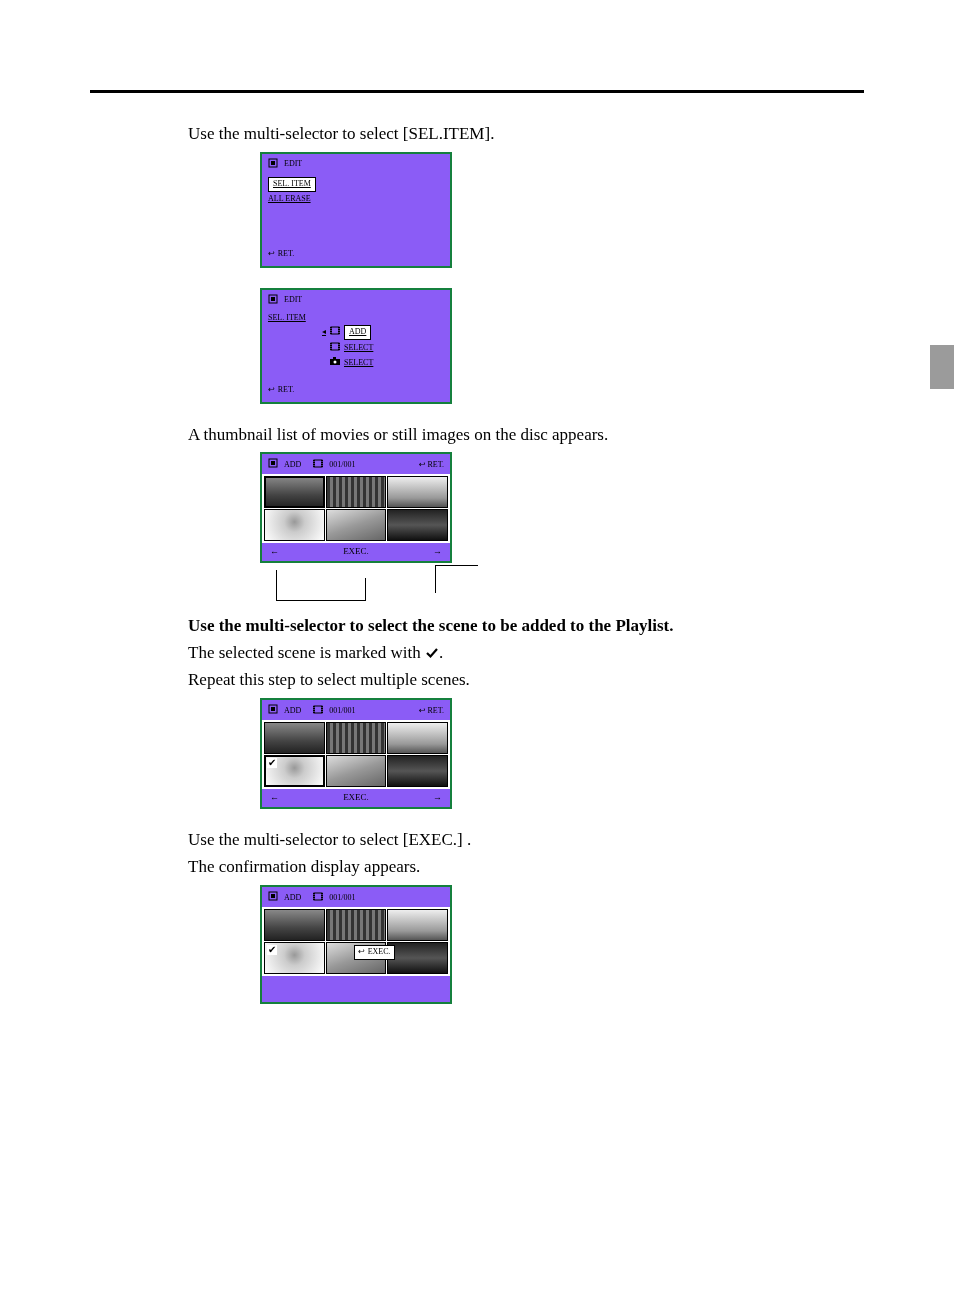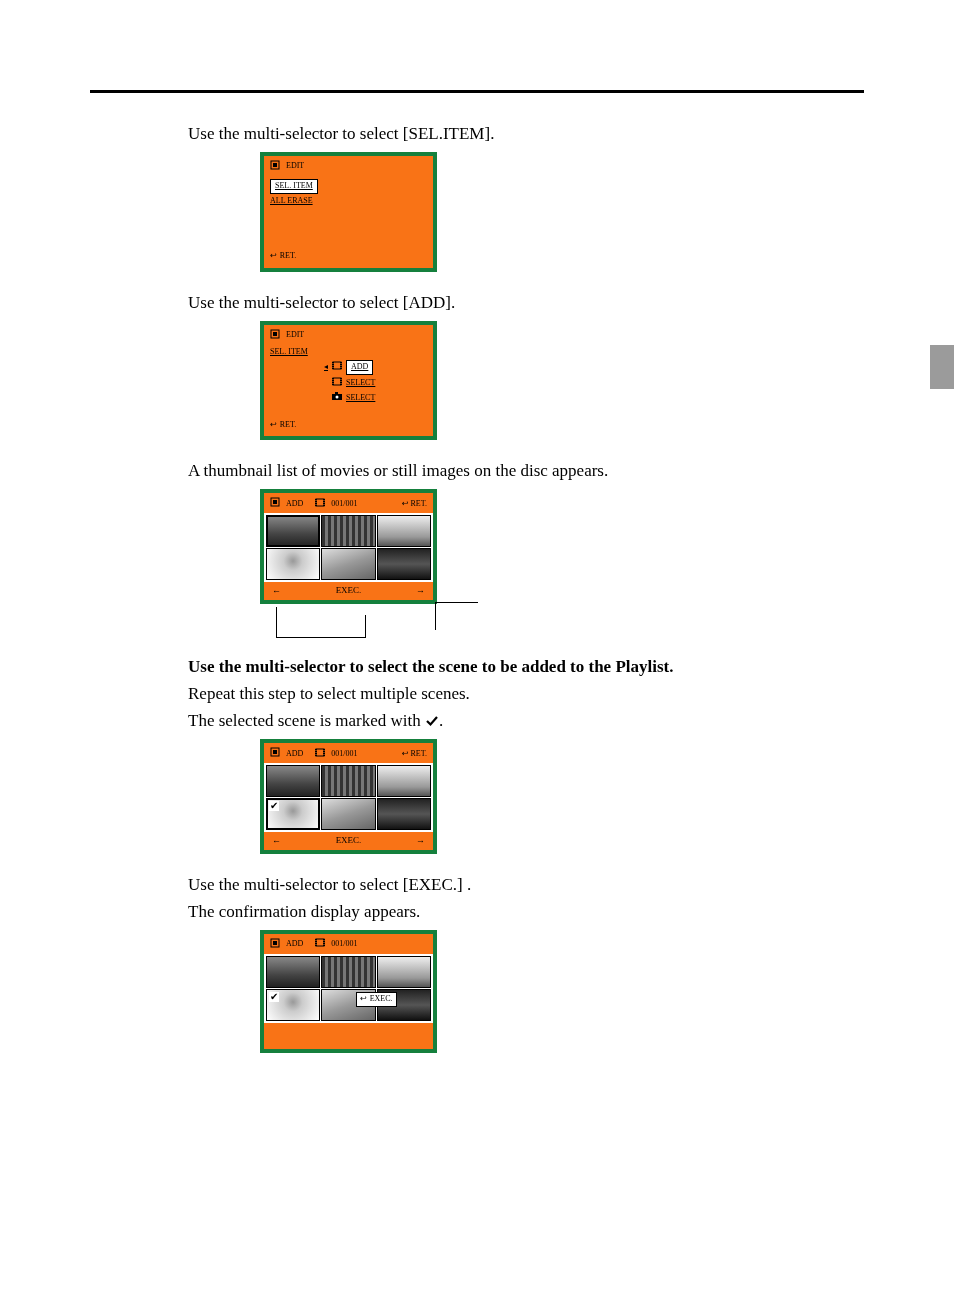--- a/index.html
+++ b/index.html
@@ -30,23 +30,23 @@
   }
   .step-text {
     margin: 0 0 4px 98px;
     max-width: 660px;
   }
   .step-text-first {
     margin-top: 0;
   }
   .screen {
     margin-left: 170px;
-    width: 177px;
-    border: 4px solid #15803d;
-    background: #f97316;
+    width: 192px;
+    border: 2px solid #15803d;
+    background: #8b5cf6;
     box-sizing: border-box;
     margin-bottom: 20px;
     margin-top: 6px;
   }
   .screen-hdr {
     display: flex;
     align-items: center;
     font-size: 8px;
     padding: 4px 6px 2px 6px;
     gap: 6px;
@@ -182,21 +182,20 @@
       <div class="menu-row">
           <span>ALL ERASE</span>
         </div>
       <div style="position:absolute; left:6px; bottom:6px; display:flex; gap:3px; align-items:center;">
         <span class="ret-ico">↩</span>
         <span>RET.</span>
       </div>
     </div>
   </div>
 
-  <p class="step-text">Use the multi-selector to select [ADD].</p>
   <div class="screen">
     <div class="screen-hdr">
       <span class="ico">
         <svg width="10" height="10" viewBox="0 0 10 10">
             <rect x="1" y="1" width="8" height="8" fill="none" stroke="#000" stroke-width="1"></rect>
             <rect x="3" y="3" width="4" height="4" fill="#000"></rect>
           </svg>
       </span>
       <span>EDIT</span>
     </div>
@@ -285,26 +284,26 @@
     </div>
 
     <div class="callout-line-right" style="left:346px; top:113px; width:42px;"></div>
     <div class="callout-line-down" style="left:345px; top:113px; height:28px;"></div>
     <div class="callout-line-down" style="left:186px; top:118px; height:30px;"></div>
     <div class="callout-line-right" style="left:186px; top:148px; width:90px;"></div>
     <div class="callout-line-down" style="left:275px; top:126px; height:22px;"></div>
   </div>
 
   <p class="step-text" style="margin-top:4px;font-weight:bold;">Use the multi-selector to select the scene to be added to the Playlist.</p>
-  <p class="step-text">Repeat this step to select multiple scenes.</p>
   <p class="step-text">
     <span>The selected scene is marked with </span><svg class="checkmark-svg" width="14" height="14" viewBox="0 0 14 14">
         <path d="M2 7 L5.5 10.5 L12 3" fill="none" stroke="#000" stroke-width="2.2"></path>
       </svg><span>.</span>
   </p>
+  <p class="step-text">Repeat this step to select multiple scenes.</p>
 
   <div class="screen">
     <div class="screen-hdr">
       <span class="ico">
         <svg width="10" height="10" viewBox="0 0 10 10">
             <rect x="1" y="1" width="8" height="8" fill="none" stroke="#000" stroke-width="1"></rect>
             <rect x="3" y="3" width="4" height="4" fill="#000"></rect>
           </svg>
       </span>
       <span>ADD</span>

